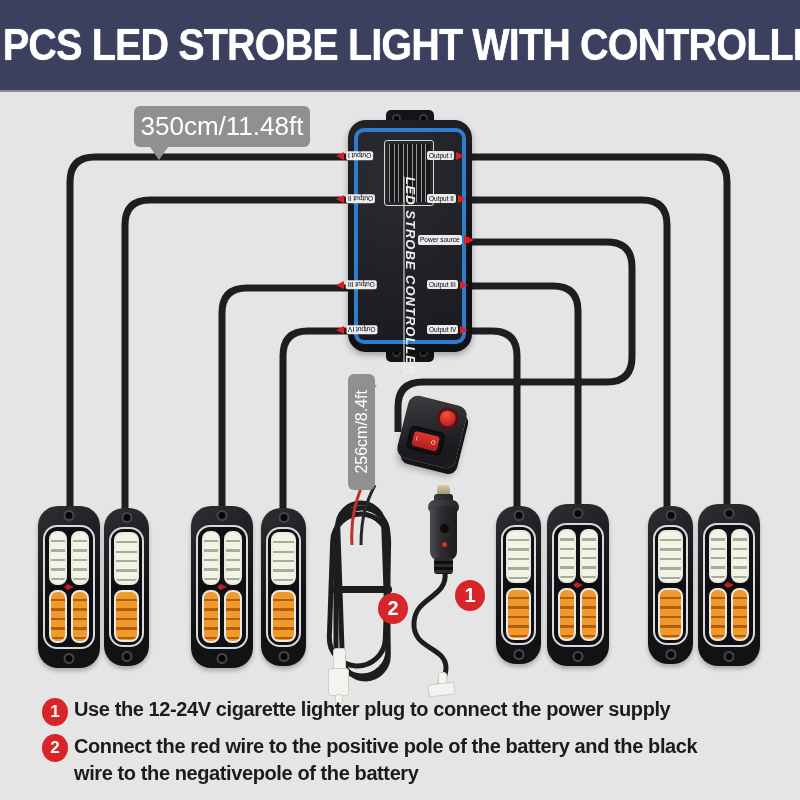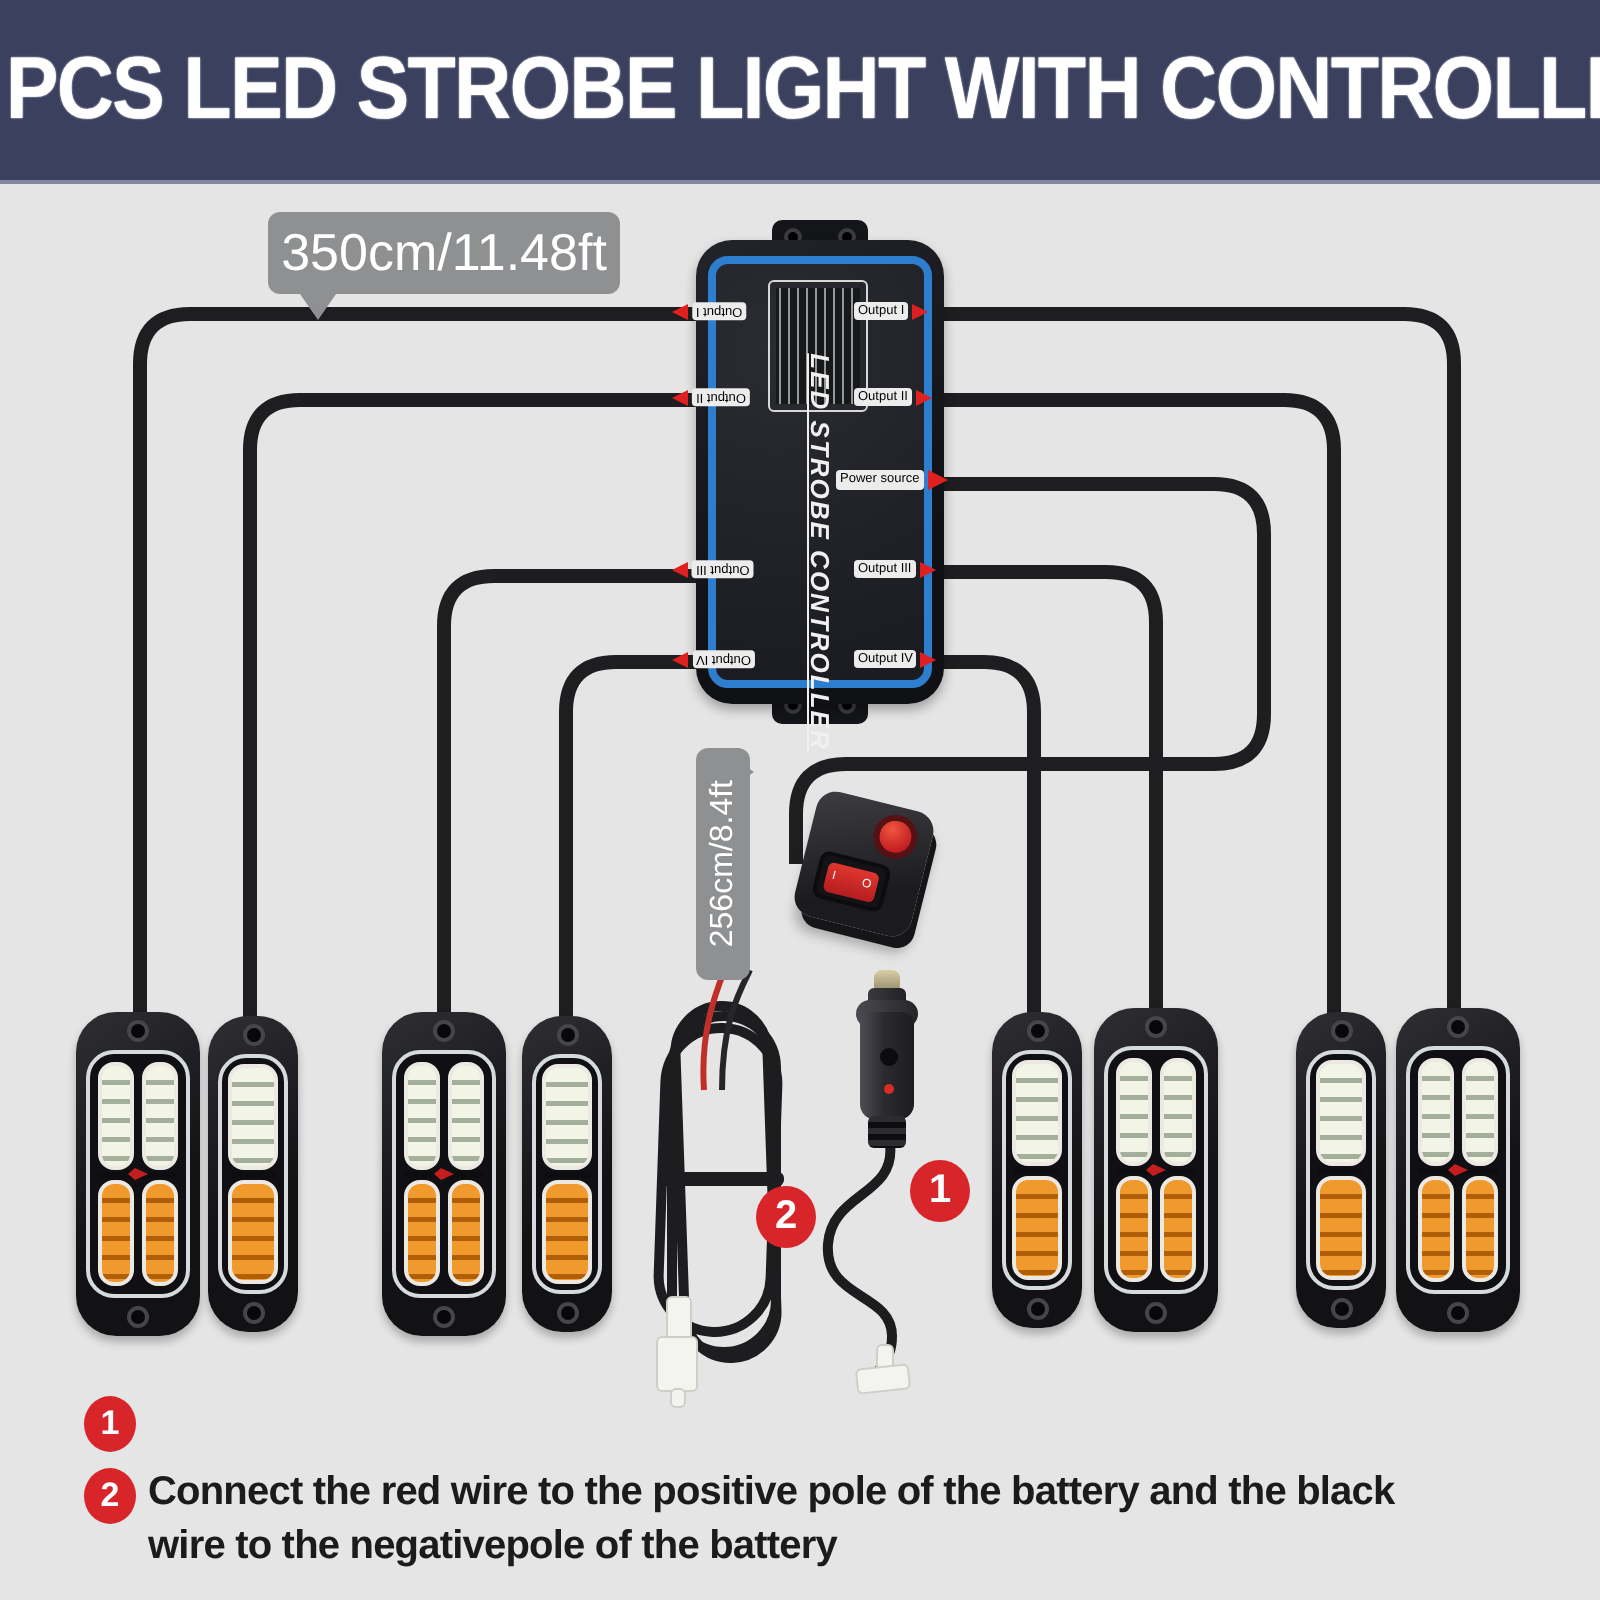--- a/index.html
+++ b/index.html
@@ -331,17 +331,18 @@
   <div class="wconn" style="left:428px;top:683px;width:27px;height:13px;transform:rotate(-6deg);"></div>
 
   <div class="wconn" style="left:333px;top:648px;width:13px;height:23px;"></div>
   <div class="wconn" style="left:328px;top:668px;width:21px;height:28px;"></div>
   <div class="wconn" style="left:335px;top:694px;width:8px;height:10px;"></div>
 
   <div class="badge ibadge" style="left:455px;top:580px;">1</div>
   <div class="badge ibadge" style="left:378px;top:593px;">2</div>
 
   <div class="badge fbadge" style="left:42px;top:698px;">1</div>
+  <div class="instr" style="top:698px;">Use the 12-24V cigarette lighter plug to connect the power supply</div>
   <div class="badge fbadge" style="left:42px;top:734px;">2</div>
   <div class="instr" style="top:762px;">wire to the negativepole of the battery</div>
   <div class="instr" style="top:735px;">Connect the red wire to the positive pole of the battery and the black</div>
 
 </div>
 
 </body></html>

